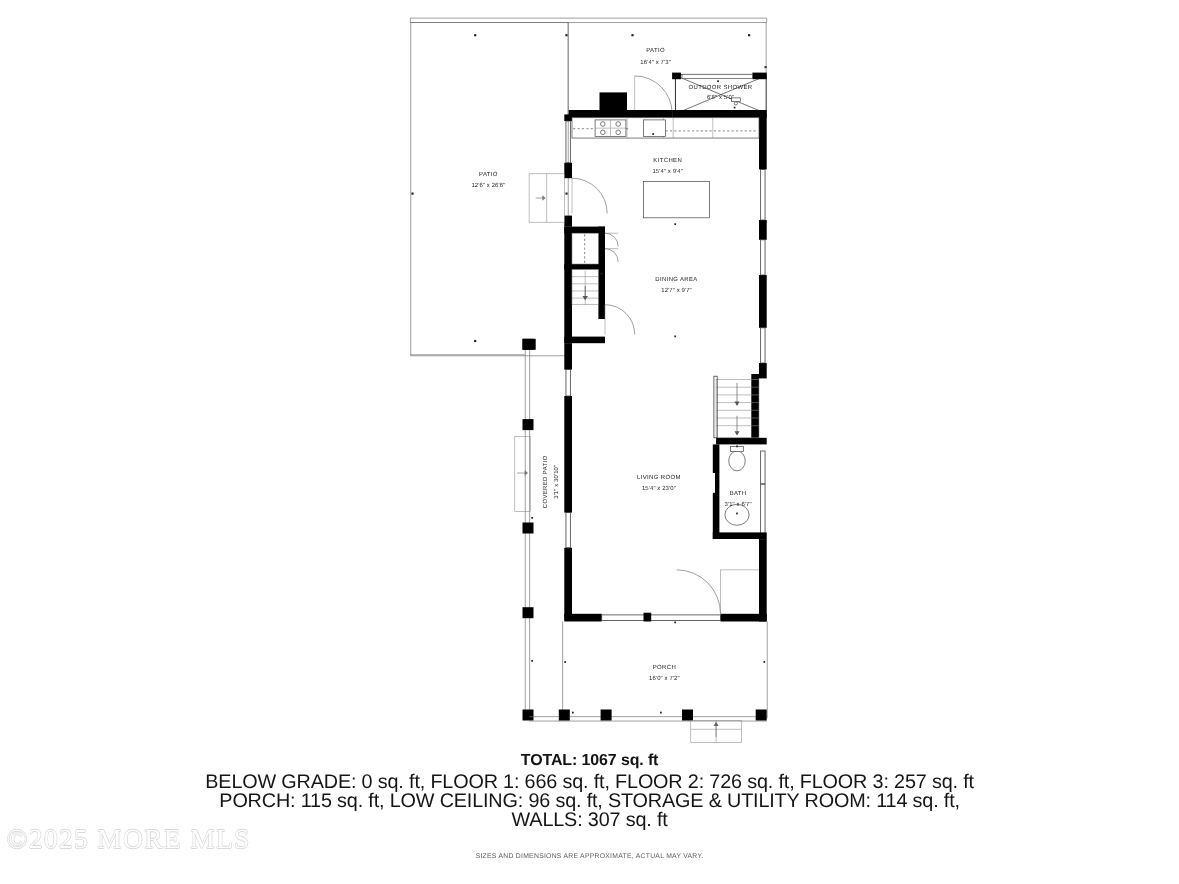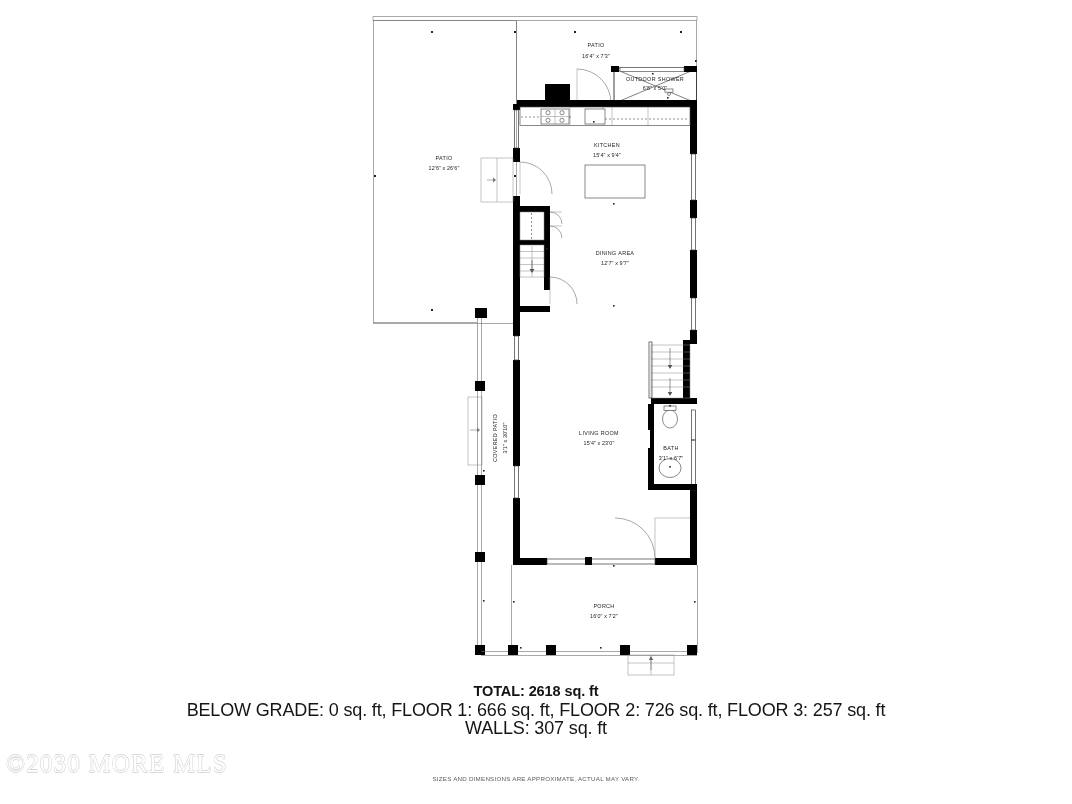--- a/index.html
+++ b/index.html
@@ -395,22 +395,23 @@
         <text class="rm-dim" x="671" y="460">3'1" x 6'7"</text>
 
         <text class="rm-name" x="604" y="608">PORCH</text>
         <text class="rm-dim" x="604" y="618">16'0" x 7'2"</text>
       </g>
 
     </svg>
   </div>
 
   <div id="summary-block">
-    <div id="total-line">TOTAL: 2618 sq. ft</div>
+    <div id="total-line">TOTAL: 1067 sq. ft</div>
     <div class="summary-line">BELOW GRADE: 0 sq. ft, FLOOR 1: 666 sq. ft, FLOOR 2: 726 sq. ft, FLOOR 3: 257 sq. ft</div>
+    <div class="summary-line">PORCH: 115 sq. ft, LOW CEILING: 96 sq. ft, STORAGE &amp; UTILITY ROOM: 114 sq. ft,</div>
     <div class="summary-line">WALLS: 307 sq. ft</div>
   </div>
 
   <div id="disclaimer">SIZES AND DIMENSIONS ARE APPROXIMATE, ACTUAL MAY VARY.</div>
 
-  <div id="watermark">©2030 MORE MLS</div>
+  <div id="watermark">©2025 MORE MLS</div>
 
 </div>
 
 </body></html>

